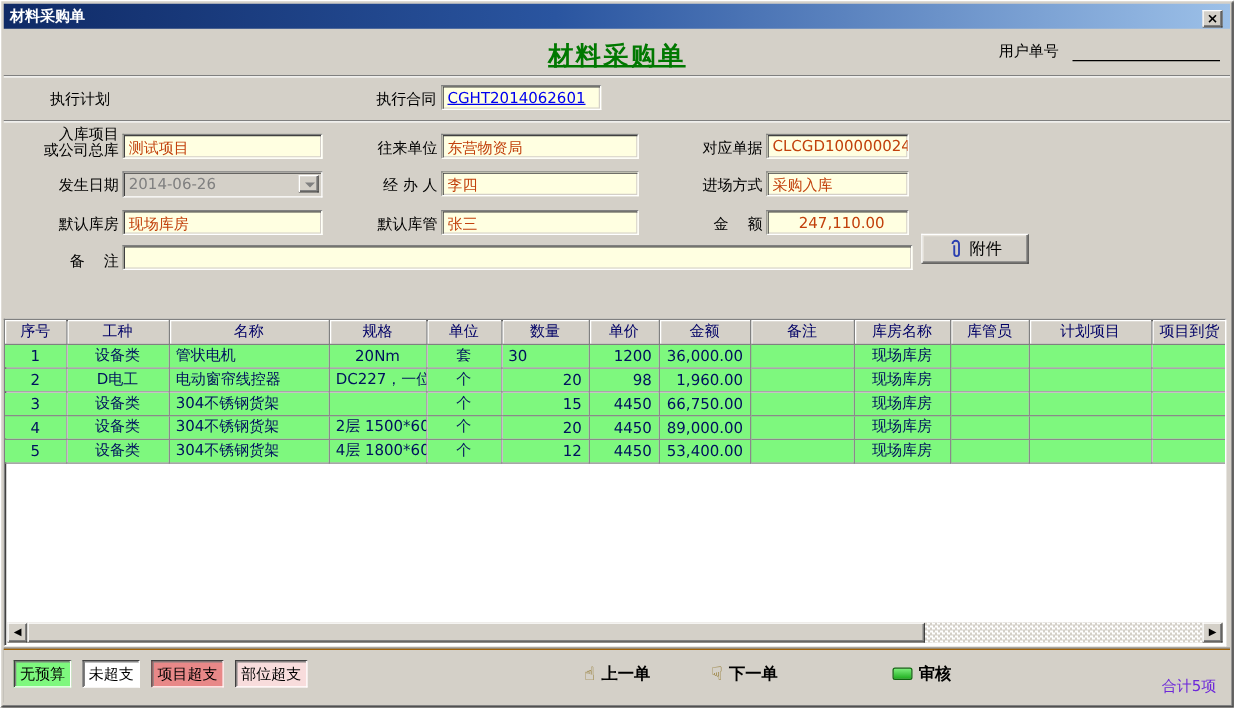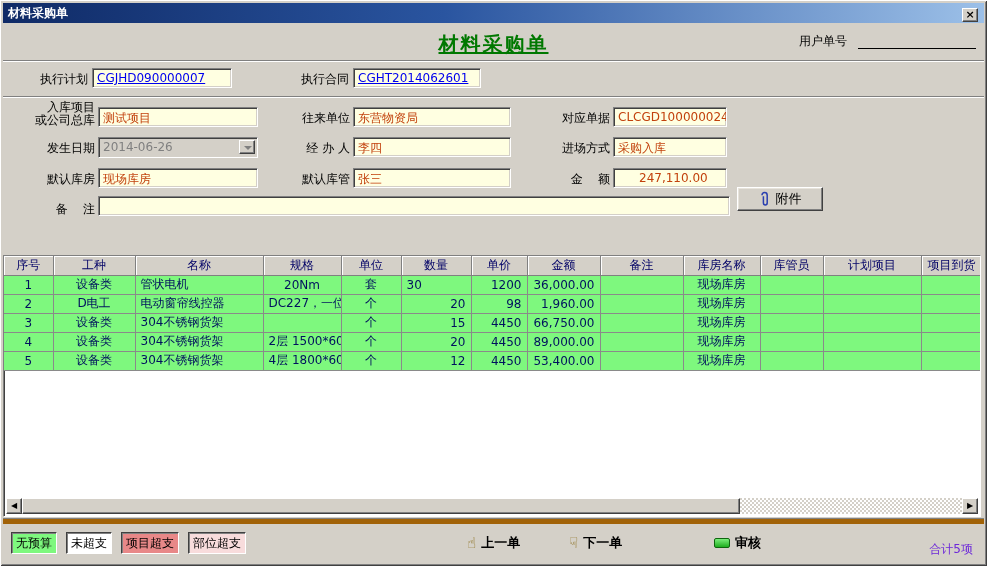--- a/index.html
+++ b/index.html
@@ -76,21 +76,21 @@
   .sb-thumb {
     flex:0 0 718px; height:16px; background:#D4D0C8;
     border:1px solid; border-color:#fff #404040 #404040 #fff; box-shadow: inset -1px -1px 0 #808080; cursor:pointer;
   }
   .sb-track {
     flex:1 1 auto; height:16px; cursor:pointer;
     background: conic-gradient(#ffffff 25%, #d4d0c8 0 50%, #ffffff 0 75%, #d4d0c8 0) 0 0 / 4px 4px;
   }
   .bottombar {
     position:absolute; left:3px; right:3px; top:519px; bottom:3px; background:#D4D0C8;
-    border-top:5px solid #a16207; box-shadow:0 -1px 0 #808080;
+    border-top:1px solid #a16207; box-shadow:0 -1px 0 #808080;
   }
   .legend { position:absolute; left:8px; top:8px; display:flex; gap:9px; }
   .chip {
     font-size:12px; color:#000; padding:2px 4px 1px 4px;
     border:1px solid; border-color:#404040 #fff #fff #404040; box-shadow: inset 1px 1px 0 #808080;
     white-space:nowrap;
   }
   .print-ellipse {
     position:absolute; left:325px; top:1px; width:112px; height:36px;
     border:3px solid #E60000; border-radius:50%;
@@ -116,21 +116,20 @@
     <div class="close-btn">×</div>
   </div>
 
   <div class="form-title">材料采购单</div>
   <span class="userno-label">用户单号</span>
   <div class="userno-line"></div>
 
   <div class="divider" style="top:60px"></div>
 
   <div class="lbl" style="left:8px; top:71px; width:80px;">执行计划</div>
-  <div class="field link" style="left:92px; top:68px; width:140px;">CGJHD090000007</div>
   <div class="lbl" style="left:285px; top:71px; width:64px;">执行合同</div>
   <div class="field link" style="left:353px; top:68px; width:128px;">CGHT2014062601</div>
 
   <div class="divider" style="top:96px"></div>
 
   <div class="lbl lbl2" style="left:8px; top:101px; width:87px;"><span>入库项目</span><br><span>或公司总库</span></div>
   <div class="field" style="left:98px; top:107px; width:160px;">测试项目</div>
 
   <div class="lbl" style="left:8px; top:140px; width:87px;">发生日期</div>
   <div class="field disabled" style="left:98px; top:137px; width:160px; height:21px;">

